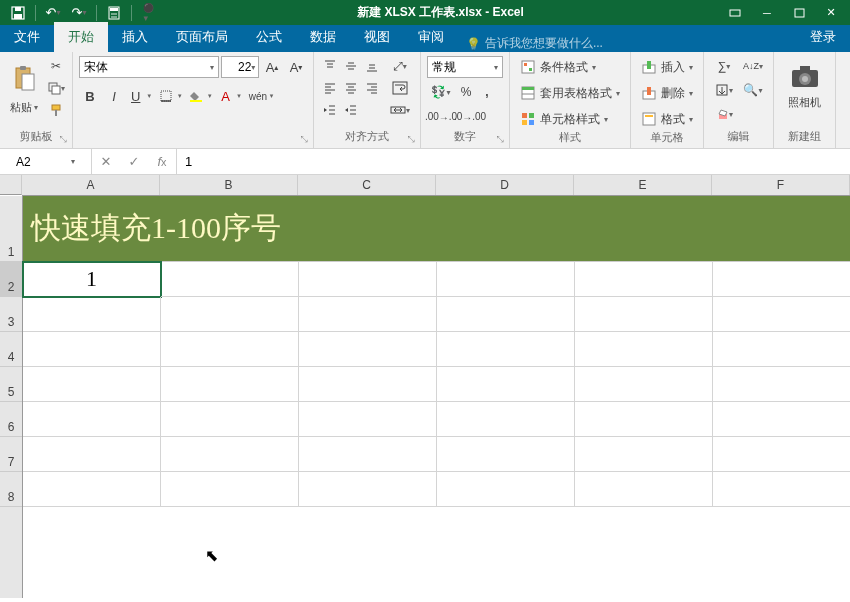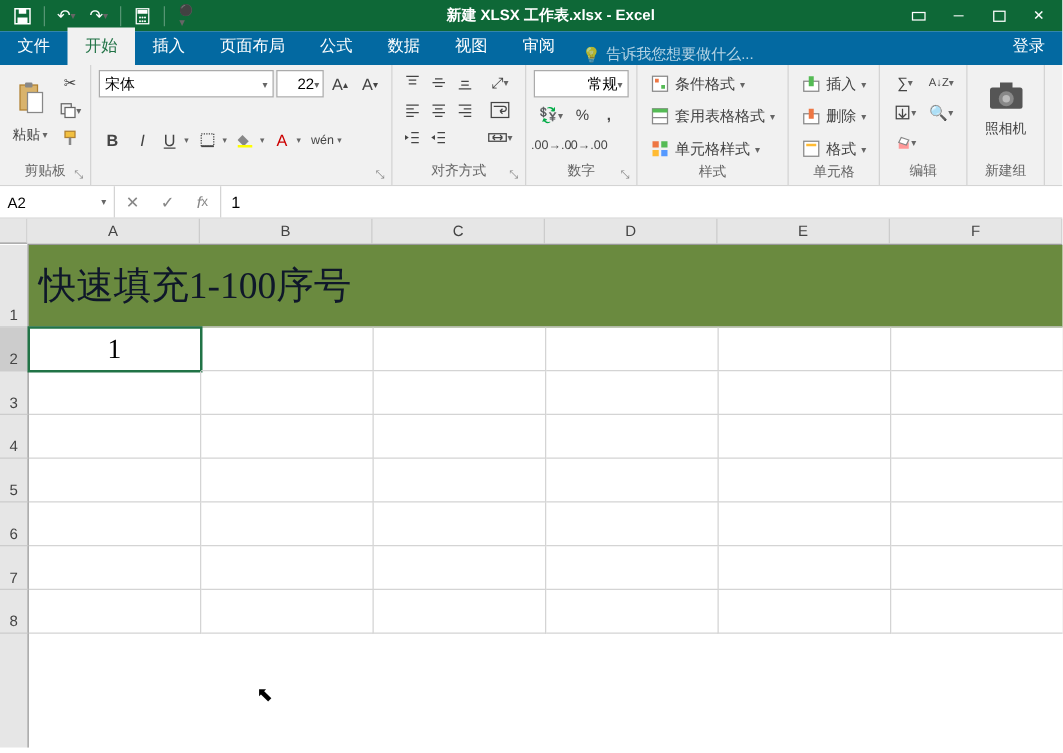--- a/index.html
+++ b/index.html
@@ -30,65 +30,65 @@
 
 
 .paste-col { display: flex; flex-direction: column; align-items: center; }
 .paste-big { width: 36px; height: 44px; display: flex; flex-direction: column; align-items: center; justify-content: center; }
 .paste-big svg { width: 28px; height: 28px; }
 .paste-label { font-size: 11px; color: #444; display: flex; align-items: center; gap: 2px; }
 .clip-col { display: flex; flex-direction: column; gap: 2px; }
 .sm-btn { width: 20px; height: 20px; display: flex; align-items: center; justify-content: center; font-size: 12px; color: #444; }
 
 
-.font-row { display: flex; gap: 2px; align-items: center; margin-bottom: 19px; }
+.font-row { display: flex; gap: 2px; align-items: center; margin-bottom: 3px; }
 .font-select { border: 1px solid #ababab; background: #fff; height: 22px; font-size: 12px; padding: 0 4px; display: flex; align-items: center; justify-content: space-between; }
 .font-name { width: 140px; }
 .font-size { width: 38px; padding-left: 16px; }
 .caret { font-size: 8px; color: #666; }
 .fbtn { width: 22px; height: 22px; display: flex; align-items: center; justify-content: center; font-size: 13px; color: #444; border: 1px solid transparent; }
 .fbtn.split { width: 28px; justify-content: space-around; }
 .fbtn .caret { font-size: 7px; margin-left: 1px; }
 
 
 .align-col { display: flex; flex-direction: column; gap: 2px; }
 .align-row { display: flex; gap: 1px; }
 .abtn { width: 20px; height: 20px; display: flex; align-items: center; justify-content: center; color: #444; }
 
 
-.num-select { border: 1px solid #ababab; background: #fff; height: 22px; width: 76px; font-size: 12px; padding: 0 4px; display: flex; align-items: center; justify-content: flex-end; }
+.num-select { border: 1px solid #ababab; background: #fff; height: 22px; width: 76px; font-size: 12px; padding: 0 4px; display: flex; align-items: center; justify-content: space-between; gap: 12px; }
 
 
 .vert-btn { display: flex; align-items: center; gap: 4px; height: 22px; padding: 0 4px; font-size: 12px; color: #444; white-space: nowrap; }
 .vert-btn svg { flex-shrink: 0; }
 
 
 .camera-col { display: flex; flex-direction: column; align-items: center; justify-content: space-between; padding: 6px 8px; }
 
 
 .formula-bar { height: 26px; border-bottom: 1px solid #d4d4d4; display: flex; align-items: stretch; background: #fff; }
-.name-box { width: 92px; border-right: 1px solid #d4d4d4; display: flex; align-items: center; padding: 0 6px; font-size: 12px; justify-content: space-between; }
+.name-box { width: 92px; border-right: 1px solid #d4d4d4; display: flex; align-items: center; padding: 0 16px; font-size: 12px; justify-content: space-between; }
 .fx-btns { display: flex; align-items: center; border-right: 1px solid #d4d4d4; }
 .fx-btn { width: 28px; display: flex; align-items: center; justify-content: center; font-size: 13px; color: #888; }
 .fx-input { flex: 1; display: flex; align-items: center; padding: 0 8px; font-size: 13px; }
 
 
 .grid-area { display: flex; height: 402px; }
 .sel-all { width: 22px; height: 20px; border-right: 1px solid #ccc; border-bottom: 1px solid #999; background: #e6e6e6; }
 .col-headers { display: flex; border-bottom: 1px solid #999; background: #e6e6e6; }
 .col-h { border-right: 1px solid #ccc; text-align: center; font-size: 12px; color: #444; height: 20px; line-height: 20px; }
 .col-h.A { width: 138px; } .col-h.B { width: 138px; } .col-h.C { width: 138px; }
 .col-h.D { width: 138px; } .col-h.E { width: 138px; } .col-h.F { width: 138px; }
 .row-headers { background: #e6e6e6; border-right: 1px solid #999; }
 .row-h { width: 22px; border-bottom: 1px solid #ccc; text-align: center; font-size: 12px; color: #444; display: flex; align-items: flex-end; justify-content: center; padding-bottom: 2px; }
 .row-h.r1 { height: 66px; }
 .row-h.std { height: 35px; }
 .row-h.active { background: #ccc; }
 .cells { flex: 1; position: relative; }
-.merged-header { position: absolute; top: 0; left: 0; width: 828px; height: 66px; background: #6a8a3f; color: #0f172a; font-size: 30px; font-family: SimSun, serif; display: flex; align-items: center; padding-left: 8px; border-bottom: 1px solid #ccc; }
+.merged-header { position: absolute; top: 0; left: 0; width: 828px; height: 66px; background: #6a8a3f; color: #fef9c3; font-size: 30px; font-family: SimSun, serif; display: flex; align-items: center; padding-left: 8px; border-bottom: 1px solid #ccc; }
 .cell-grid { position: absolute; top: 66px; left: 0; }
 .cell-row { display: flex; height: 35px; }
 .cell { border-right: 1px solid #d4d4d4; border-bottom: 1px solid #d4d4d4; width: 138px; display: flex; align-items: center; justify-content: center; font-size: 22px; font-family: SimSun, serif; }
 .cell.active { outline: 2px solid #217346; outline-offset: -1px; }
 .cursor { position: absolute; top: 350px; left: 182px; font-size: 16px; pointer-events: none; }
 </style>
 </head>
 <body>
 
 <div class="titlebar">

